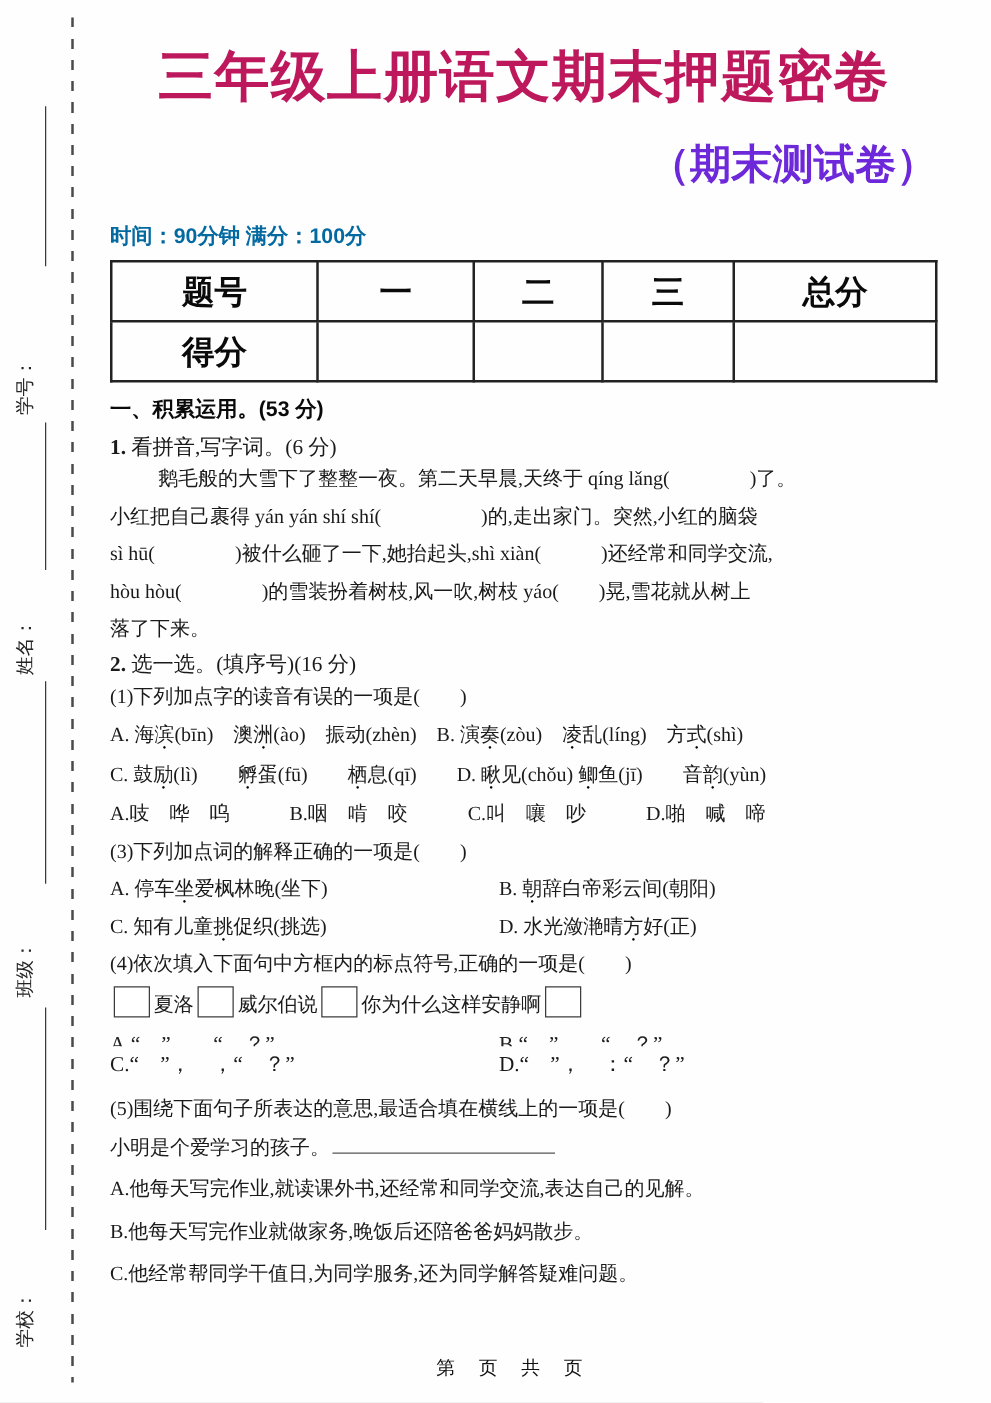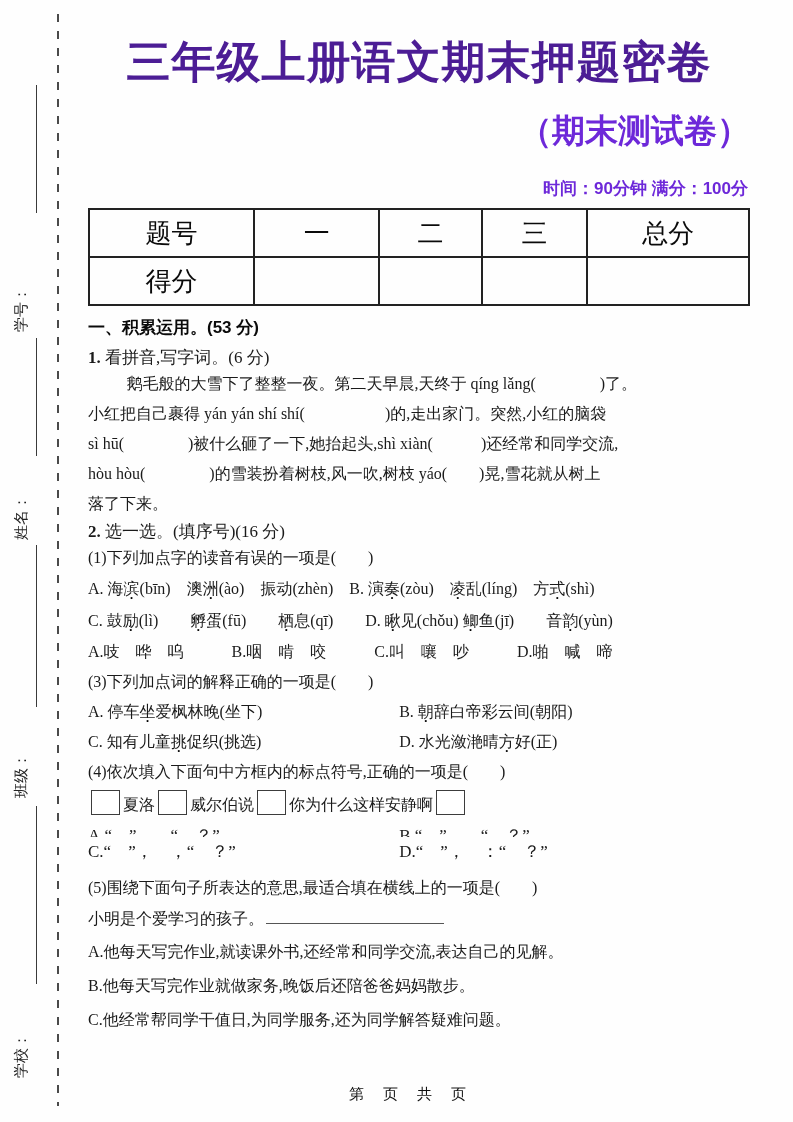--- a/index.html
+++ b/index.html
@@ -17,36 +17,36 @@
   .mlabel{
     position:absolute;left:10px;height:22px;line-height:22px;
     transform:rotate(-90deg);transform-origin:0 0;
     font-family:"Liberation Sans","DejaVu Sans",sans-serif;
     font-size:15px;color:#222;white-space:nowrap;
   }
   
   .content{position:absolute;left:88px;top:28px;width:662px;}
   h1.title{
     margin:6px 0 0 0;text-align:center;font-size:44px;line-height:55px;
-    font-family:"Liberation Sans","DejaVu Sans",sans-serif;font-weight:900;letter-spacing:1px;color:#4c1d95;
+    font-family:"Liberation Sans","DejaVu Sans",sans-serif;font-weight:900;letter-spacing:1px;color:#be185d;
   }
   h2.subtitle{
     margin:20px 0 0 0;text-align:right;font-size:33px;line-height:43px;
     font-family:"Liberation Sans","DejaVu Sans",sans-serif;font-weight:800;color:#6d28d9;
   }
   .meta{
-    margin:26px 2px 0 0;text-align:right;font-size:17px;line-height:22px;
-    font-family:"Liberation Sans","DejaVu Sans",sans-serif;font-weight:600;color:#6d28d9;
+    margin:26px 2px 0 0;font-size:17px;line-height:22px;
+    font-family:"Liberation Sans","DejaVu Sans",sans-serif;font-weight:600;color:#0369a1;
   }
   table.score{
     margin-top:8px;width:100%;border-collapse:collapse;table-layout:fixed;
   }
   table.score td{
     border:2.2px solid #222;height:44px;text-align:center;vertical-align:middle;
-    font-family:"Liberation Sans","DejaVu Sans",sans-serif;font-weight:normal;font-size:26px;color:#0a0a0a;
+    font-family:"Liberation Sans","DejaVu Sans",sans-serif;font-weight:bold;font-size:26px;color:#0a0a0a;
   }
   .sec-heading{
     margin-top:11px;font-size:17px;line-height:22px;font-weight:bold;
     font-family:"Liberation Sans","DejaVu Sans",sans-serif;color:#0a0a0a;
   }
   .q-title{margin-top:8px;font-size:17px;line-height:22px;}
   .q-title b{font-family:"Liberation Serif","DejaVu Serif",serif;}
   .q2-title{margin-top:2px;}
   .para .pline{font-size:16px;line-height:30px;}
   .para .indent{text-indent:2.4em;}

